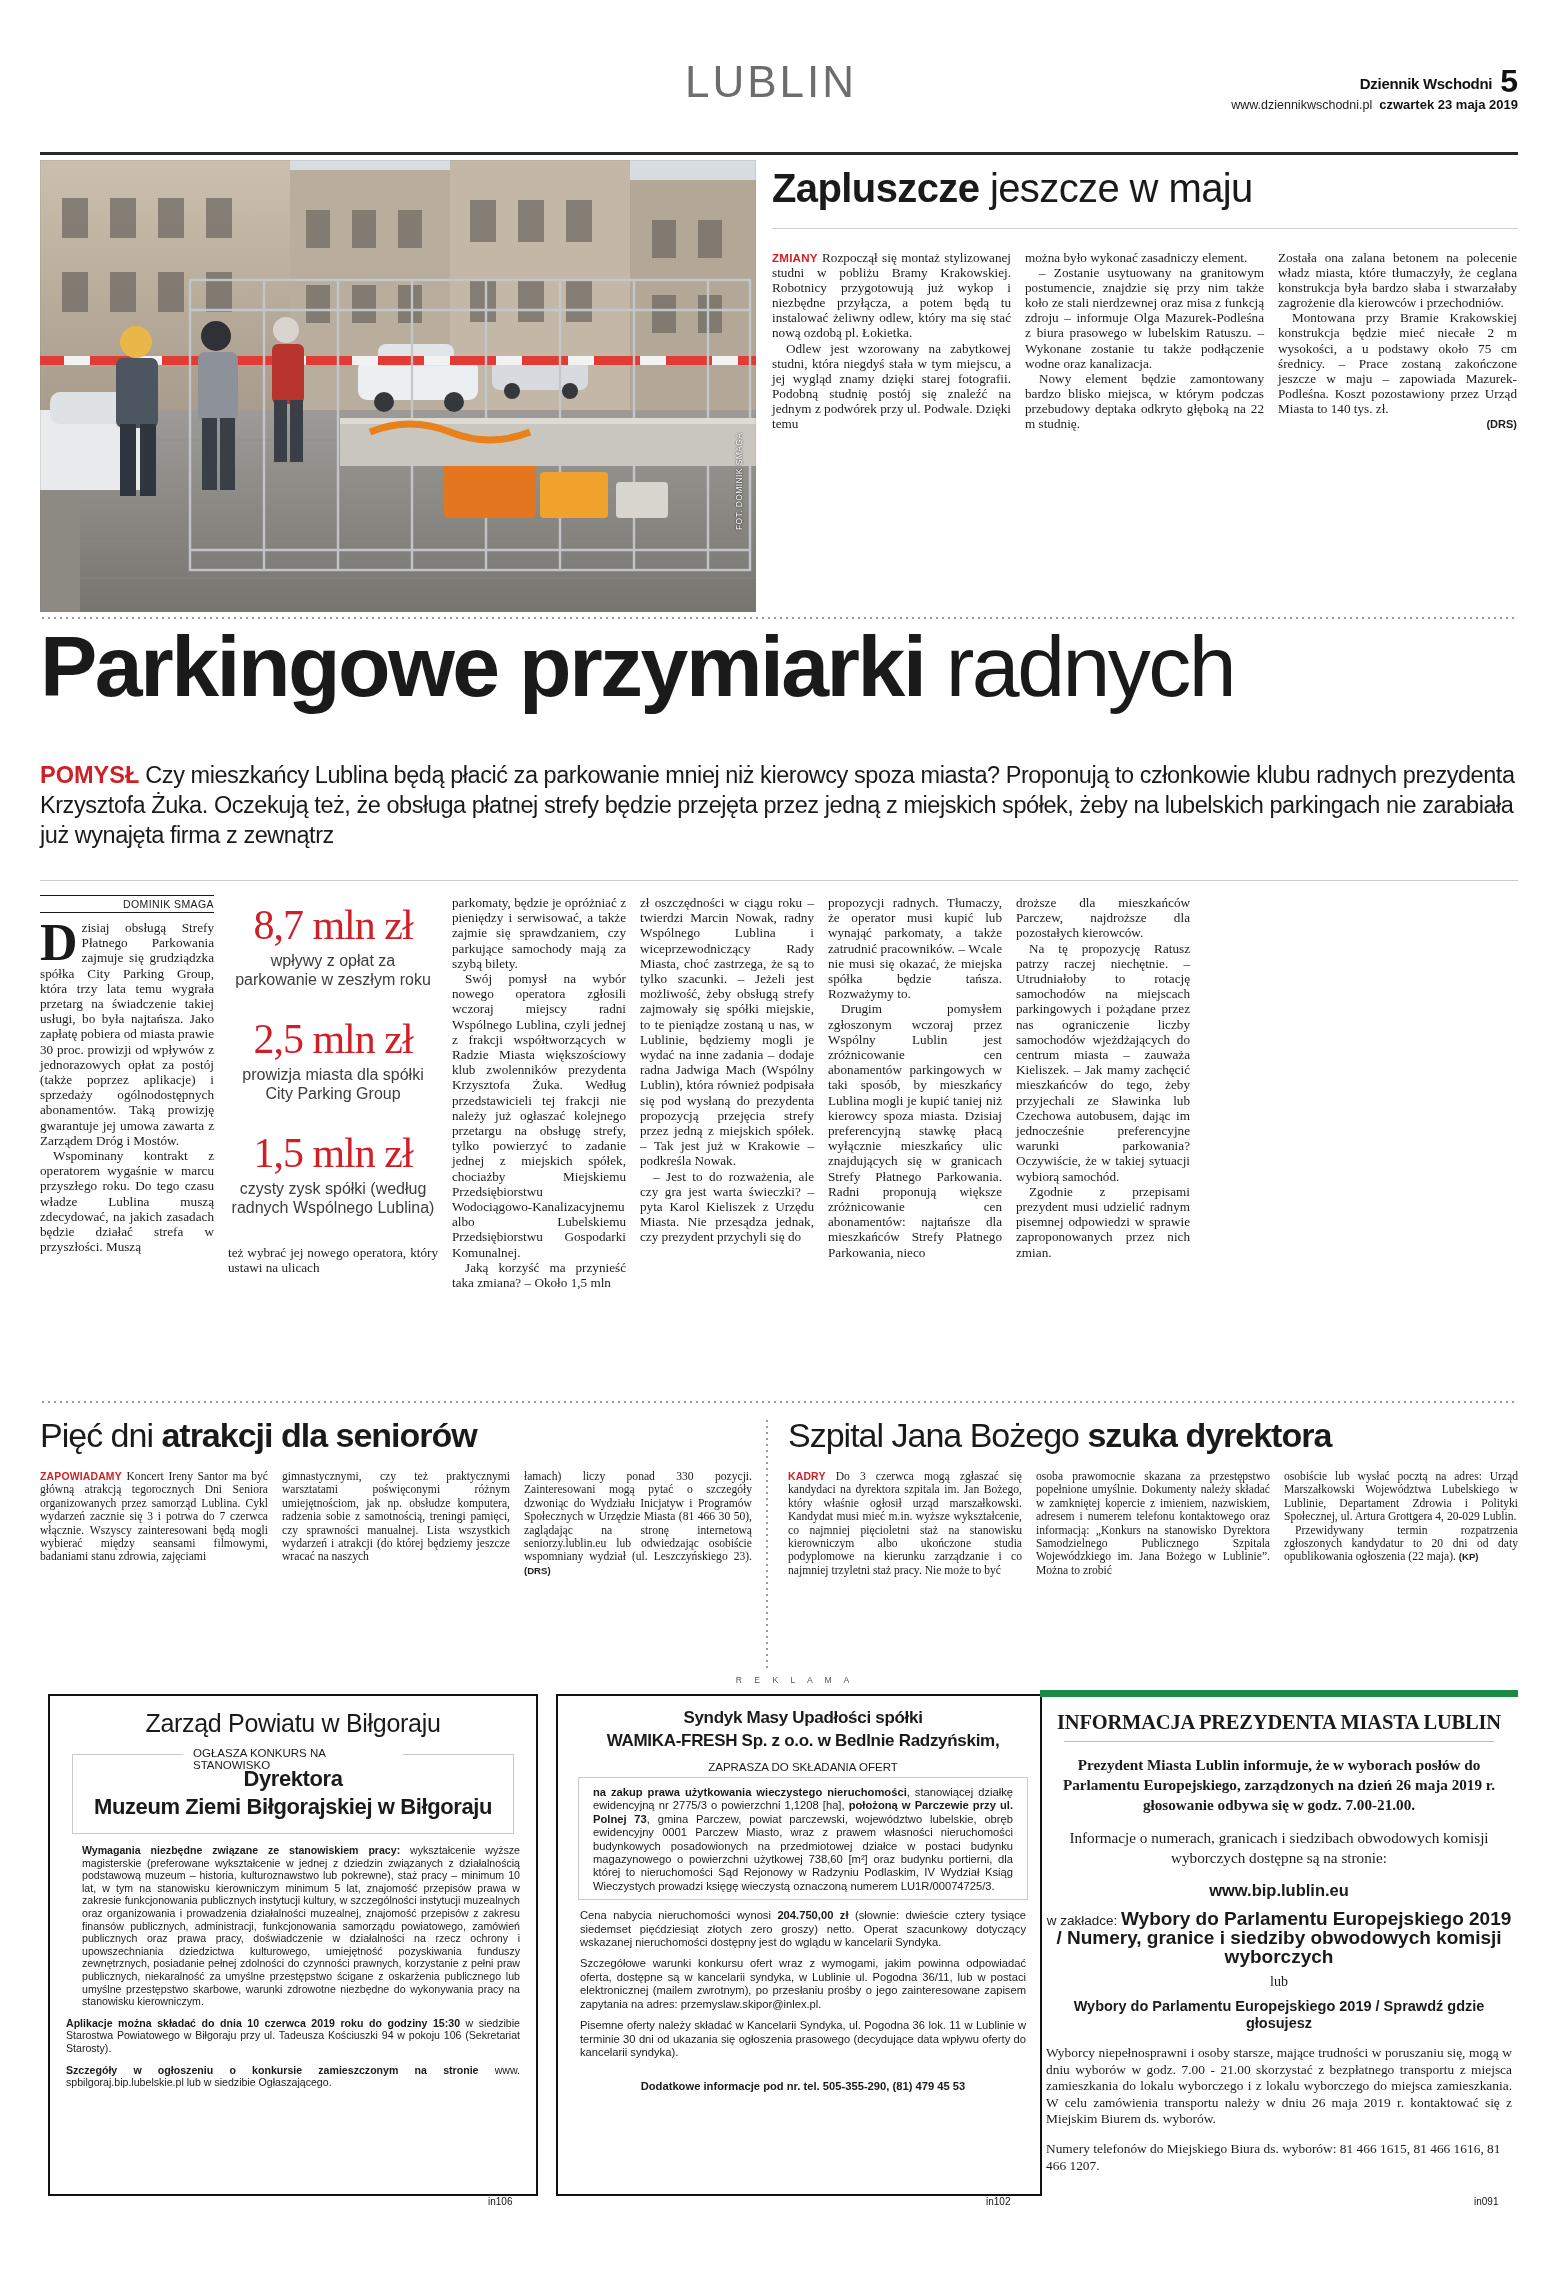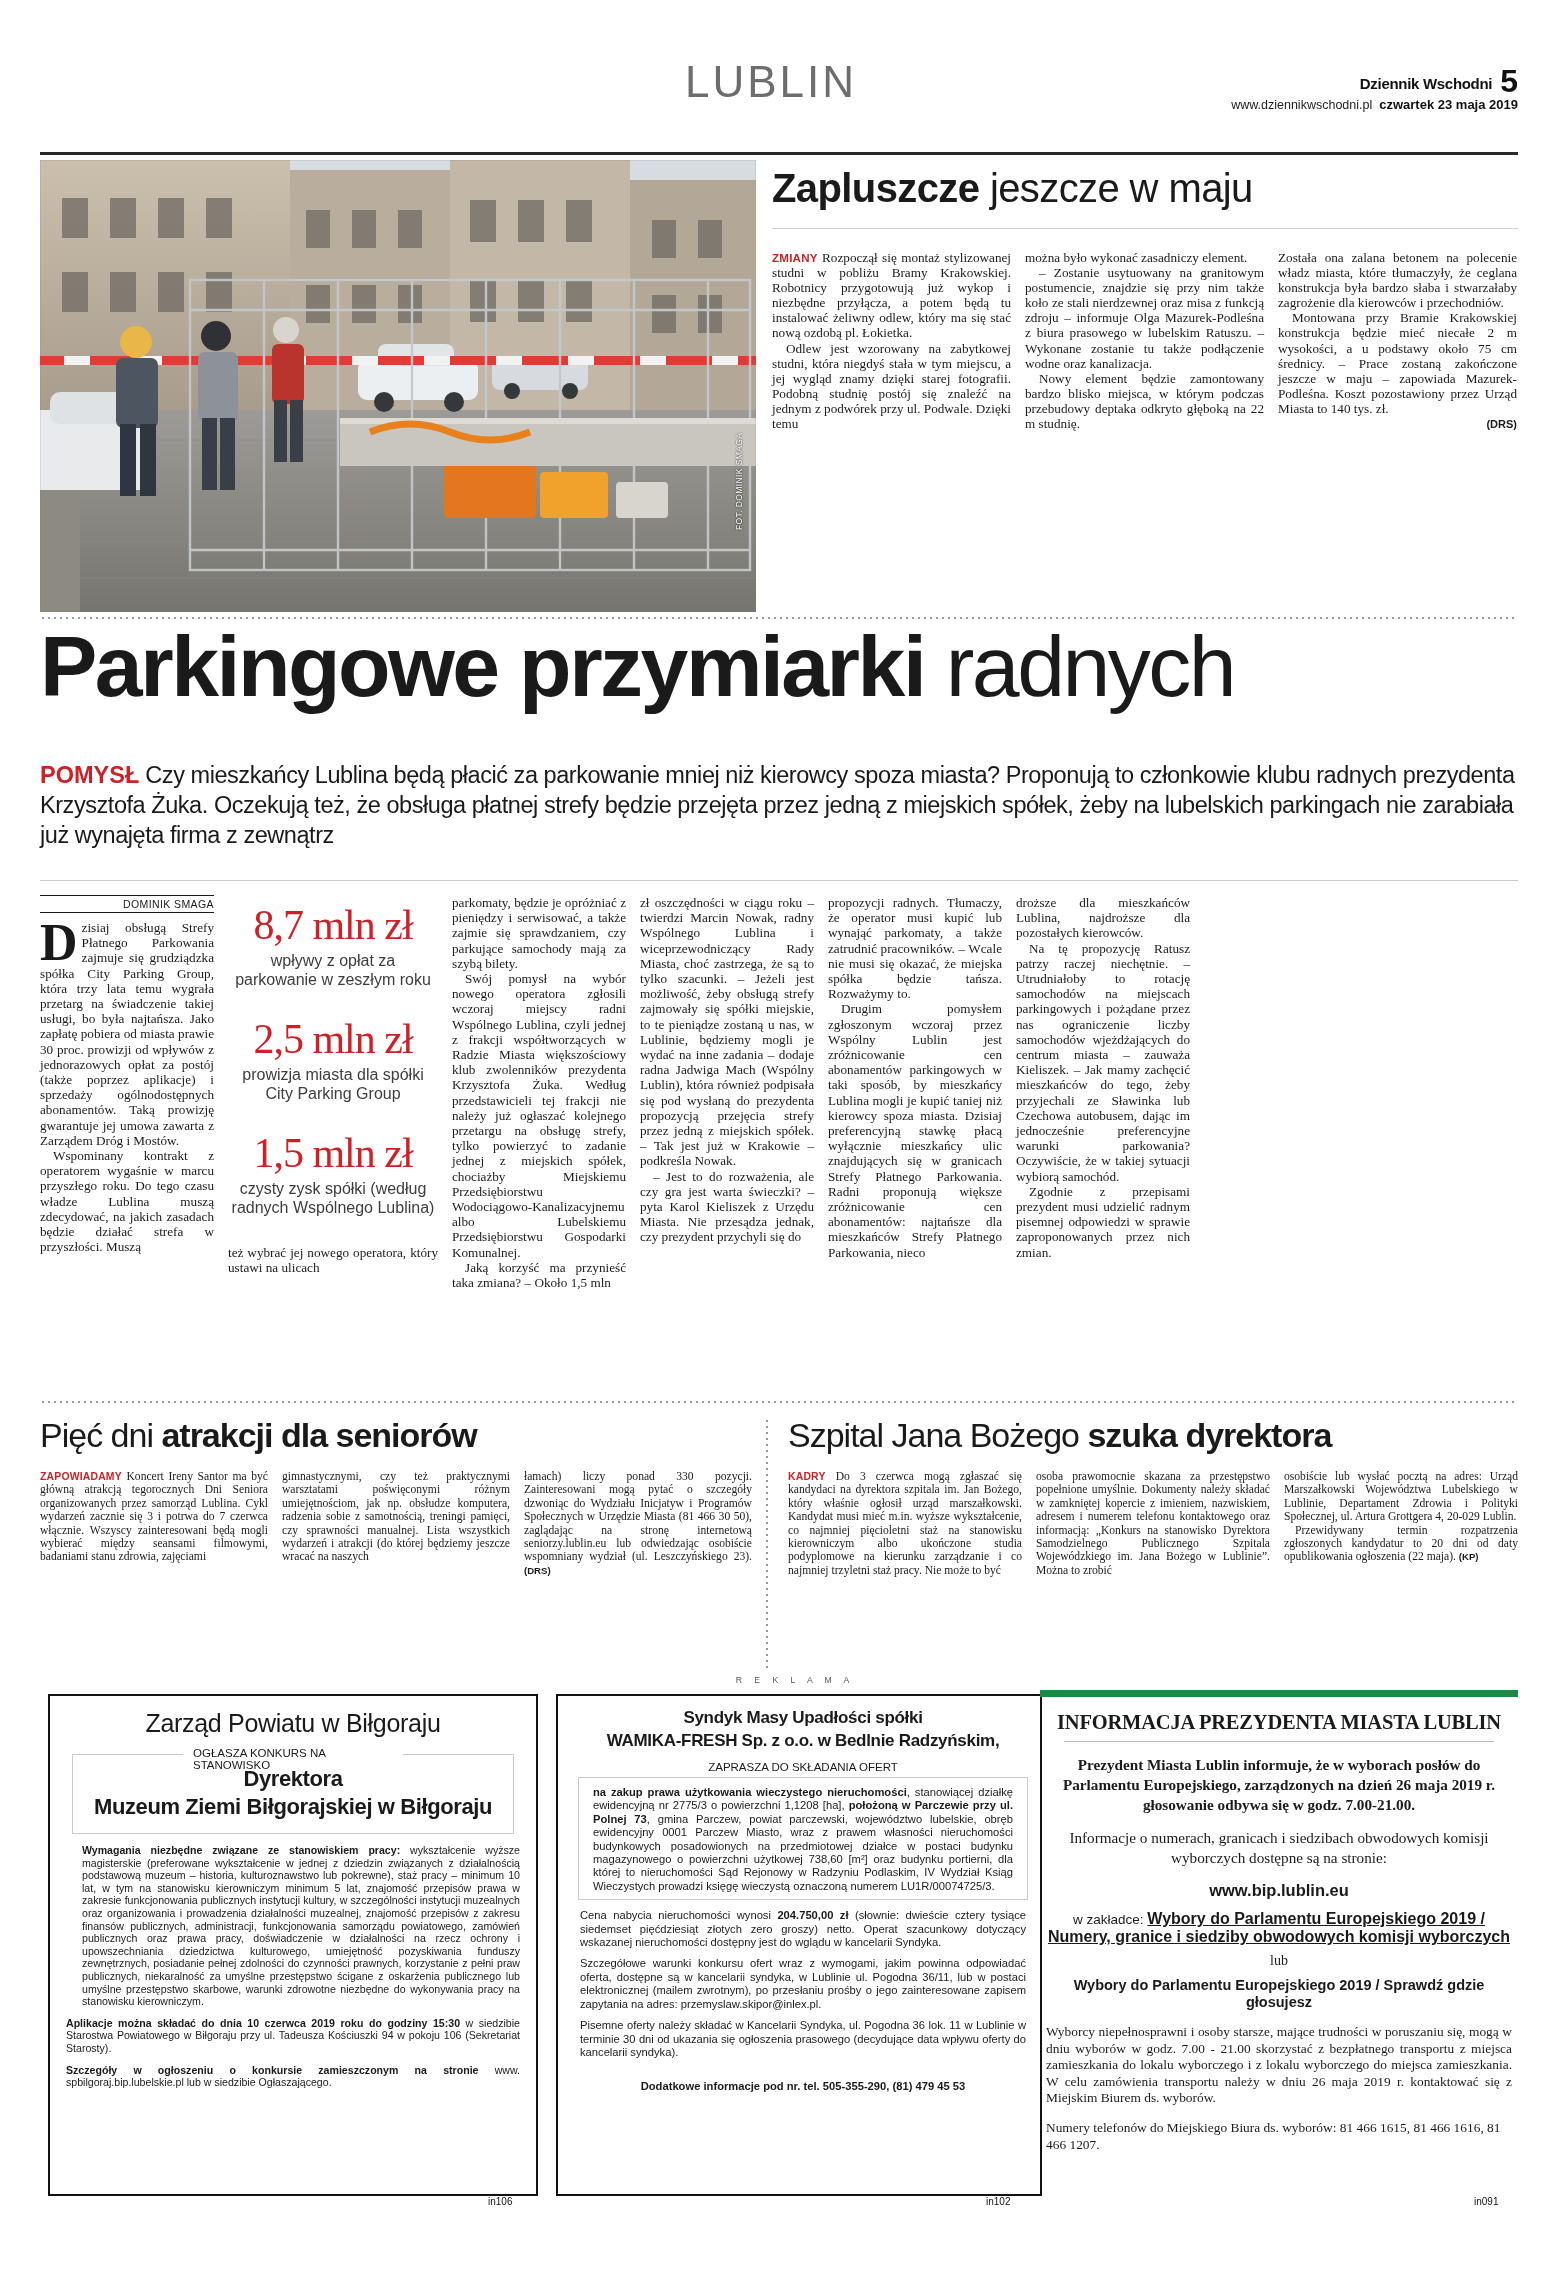--- a/index.html
+++ b/index.html
@@ -242,21 +242,21 @@
   }
   .ad3-p.bold{font-weight:bold;}
   .ad3-www{
     font-family:"Liberation Sans", sans-serif;font-weight:bold;font-size:16.5px;
     text-align:center;margin:13px 0 0;
   }
   .ad3-tab{
     font-family:"Liberation Sans", sans-serif;font-size:13.5px;
     text-align:center;margin:10px 6px 0;line-height:17px;
   }
-  .ad3-tab b{font-weight:bold;font-size:16px;text-decoration:underline;}
+  .ad3-tab b{font-weight:bold;font-size:19px;}
   .ad3-lub{font-family:"Liberation Serif", serif;font-size:14px;text-align:center;margin:7px 0 0;}
   .ad3-tab2{
     font-family:"Liberation Sans", sans-serif;font-weight:bold;font-size:14.5px;
     text-align:center;margin:8px 2px 0;line-height:17px;
   }
   .ad3-just{
     font-family:"Liberation Serif", serif;font-size:13.4px;line-height:16.6px;
     text-align:justify;margin:13px 6px 0;hyphens:auto;
   }
 </style>
@@ -491,21 +491,21 @@
       <p class="first">zł oszczędności w ciągu roku – twierdzi Marcin Nowak, radny Wspólnego Lublina i wiceprzewodniczący Rady Miasta, choć zastrzega, że są to tylko szacunki. – Jeżeli jest możliwość, żeby obsługą strefy zajmowały się spółki miejskie, to te pieniądze zostaną u nas, w Lublinie, będziemy mogli je wydać na inne zadania – dodaje radna Jadwiga Mach (Wspólny Lublin), która również podpisała się pod wysłaną do prezydenta propozycją przejęcia strefy przez jedną z miejskich spółek. – Tak jest już w Krakowie – podkreśla Nowak.</p>
       <p>– Jest to do rozważenia, ale czy gra jest warta świeczki? – pyta Karol Kieliszek z Urzędu Miasta. Nie przesądza jednak, czy prezydent przychyli się do</p>
     </div>
 
     <div class="bcol">
       <p class="first">propozycji radnych. Tłumaczy, że operator musi kupić lub wynająć parkomaty, a także zatrudnić pracowników. – Wcale nie musi się okazać, że miejska spółka będzie tańsza. Rozważymy to.</p>
       <p>Drugim pomysłem zgłoszonym wczoraj przez Wspólny Lublin jest zróżnicowanie cen abonamentów parkingowych w taki sposób, by mieszkańcy Lublina mogli je kupić taniej niż kierowcy spoza miasta. Dzisiaj preferencyjną stawkę płacą wyłącznie mieszkańcy ulic znajdujących się w granicach Strefy Płatnego Parkowania. Radni proponują większe zróżnicowanie cen abonamentów: najtańsze dla mieszkańców Strefy Płatnego Parkowania, nieco</p>
     </div>
 
     <div class="bcol">
-      <p class="first">droższe dla mieszkańców Lublina, najdroższe dla pozostałych kierowców.</p>
+      <p class="first">droższe dla mieszkańców Parczew, najdroższe dla pozostałych kierowców.</p>
       <p>Na tę propozycję Ratusz patrzy raczej niechętnie. – Utrudniałoby to rotację samochodów na miejscach parkingowych i pożądane przez nas ograniczenie liczby samochodów wjeżdżających do centrum miasta – zauważa Kieliszek. – Jak mamy zachęcić mieszkańców do tego, żeby przyjechali ze Sławinka lub Czechowa autobusem, dając im jednocześnie preferencyjne warunki parkowania? Oczywiście, że w takiej sytuacji wybiorą samochód.</p>
       <p>Zgodnie z przepisami prezydent musi udzielić radnym pisemnej odpowiedzi w sprawie zaproponowanych przez nich zmian.</p>
     </div>
 
   </div>
 
   <div class="dots" style="left:40px;top:1400px;width:1478px;"></div>
   <div class="vdots" style="left:765px;top:1418px;height:250px;"></div>
 
   <div class="feat-head" style="left:40px;top:1418px;">

